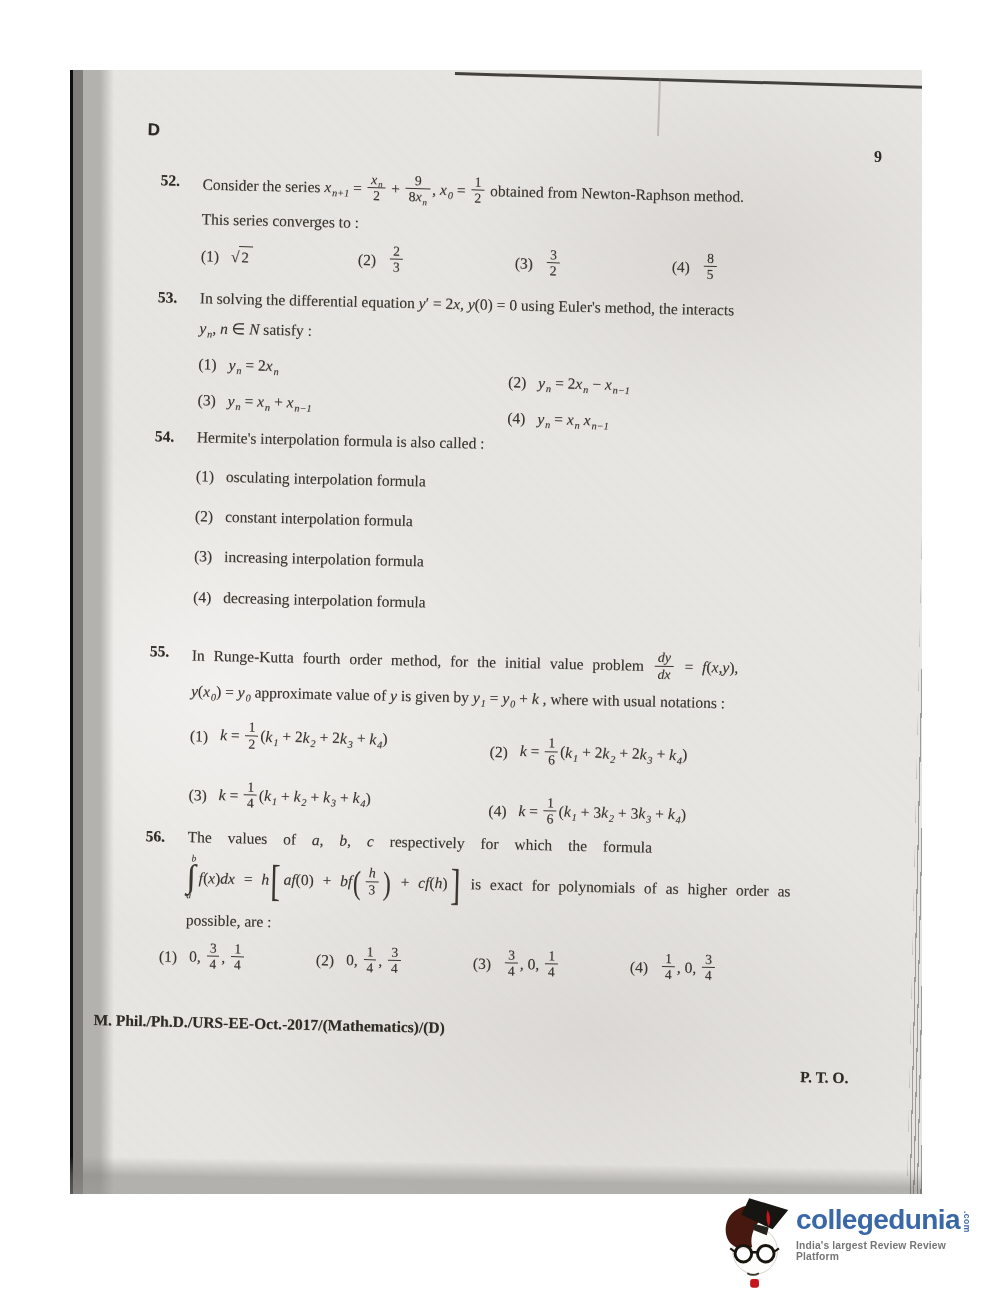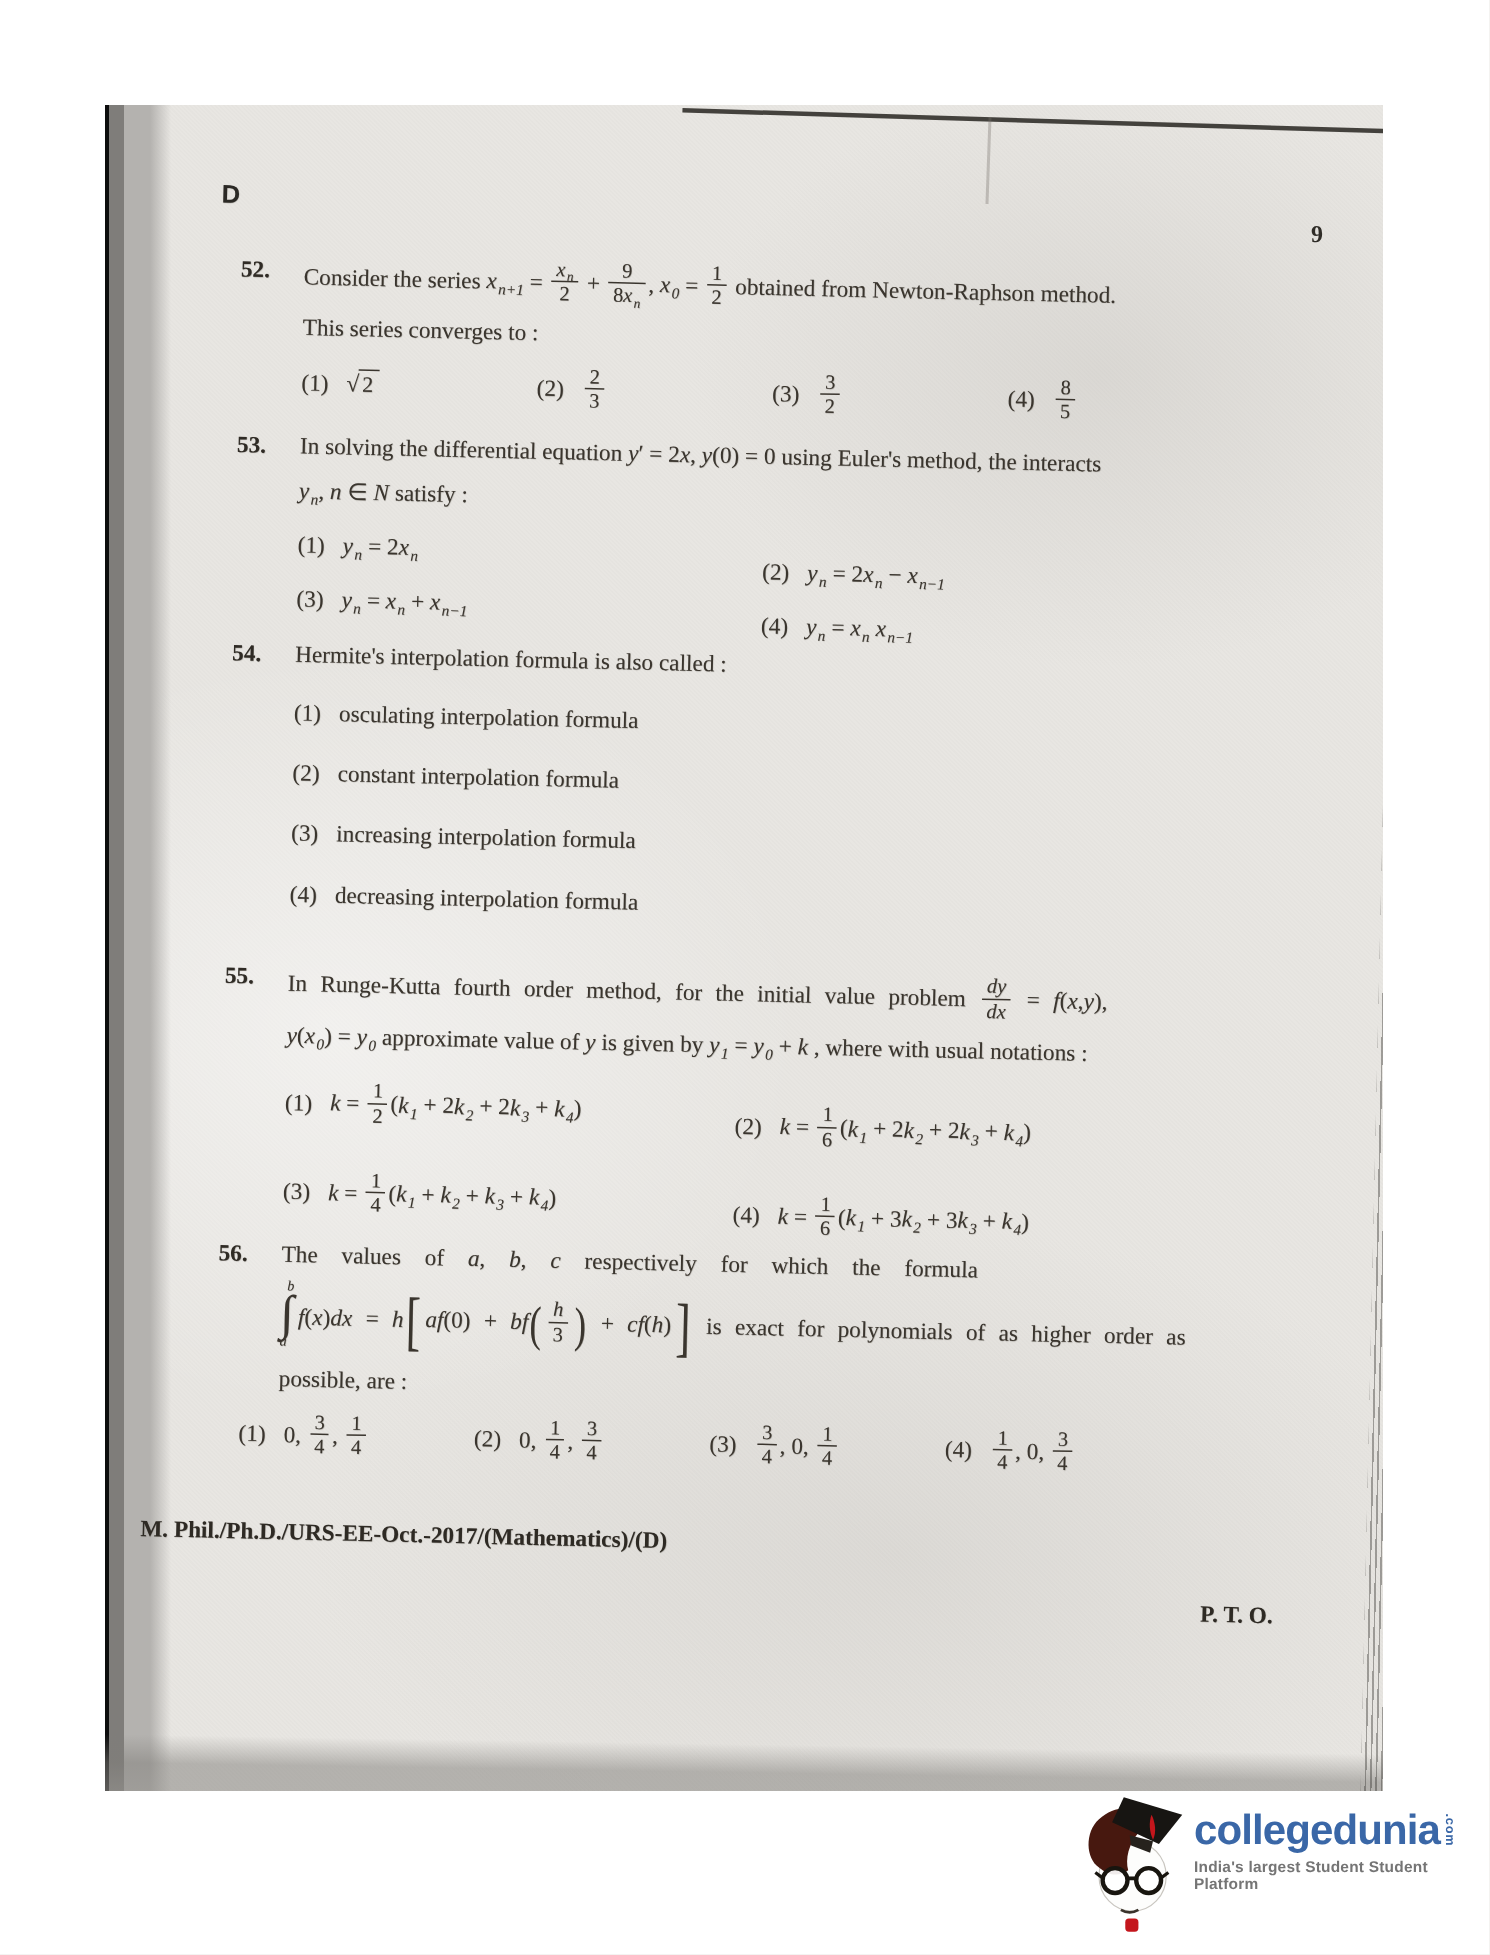--- a/index.html
+++ b/index.html
@@ -95,21 +95,21 @@
   .mx-i .lim.up { align-self:flex-end; }
   .mx-i .lim.lo { align-self:flex-start; }
   .mx-lb, .mx-lp { display:inline-flex; align-items:center; vertical-align:middle; }
   .mx-lb > .fence { font-size:2.6em; font-weight:300; line-height:.9; transform:scale(.72,1.08); }
   .mx-lp > .fence { font-size:2em; font-weight:300; line-height:.9; transform:scale(.75,1.05); }
   .mx-lb > .fcnt, .mx-lp > .fcnt { padding:0 1px; }
   
   .logo { position:absolute; left:720px; top:1198px; width:256px; display:flex; }
   .logo-mascot { width:74px; height:90px; flex-shrink:0; }
   .logo-text { margin-left:2px; margin-top:8px; }
-  .brand-line { display:flex; align-items:flex-start; }
+  .brand-line { display:flex; align-items:center; }
   .brand { font-family:"Liberation Sans", sans-serif; font-weight:700; font-size:28px;
            letter-spacing:-.6px; color:var(--brand-blue,#3a67a7); line-height:1; }
   .brand-suffix { font-family:"Liberation Sans", sans-serif; font-weight:700; font-size:8.5px;
                   color:var(--brand-blue,#3a67a7); writing-mode:vertical-rl; margin-left:2px; margin-top:3px;
                   letter-spacing:.5px; }
   .tagline { font-family:"Liberation Sans", sans-serif; font-weight:700; font-size:10.3px;
              color:var(--tagline-gray,#757575); margin-top:6px; letter-spacing:.15px; }
 </style>
 </head>
 <body>
@@ -350,15 +350,15 @@
     <line x1="15.2" y1="55" x2="10.5" y2="51.5" stroke="#18150f" stroke-width="2.2"></line>
     <line x1="55.8" y1="55" x2="60.5" y2="51.5" stroke="#18150f" stroke-width="2.2"></line>
     <path d="M28,77 Q34,80.5 40,77" stroke="#3a332c" stroke-width="1.8" fill="none"></path>
     <rect x="31" y="83" width="9" height="9" rx="2.5" fill="#c4161c"></rect>
   </svg>
   <div class="logo-text">
     <div class="brand-line">
       <span class="brand">collegedunia</span>
       <span class="brand-suffix">.com</span>
     </div>
-    <div class="tagline">India's largest Student Student Platform</div>
+    <div class="tagline">India's largest Review Review Platform</div>
   </div>
 </div>
 
 </body></html>

